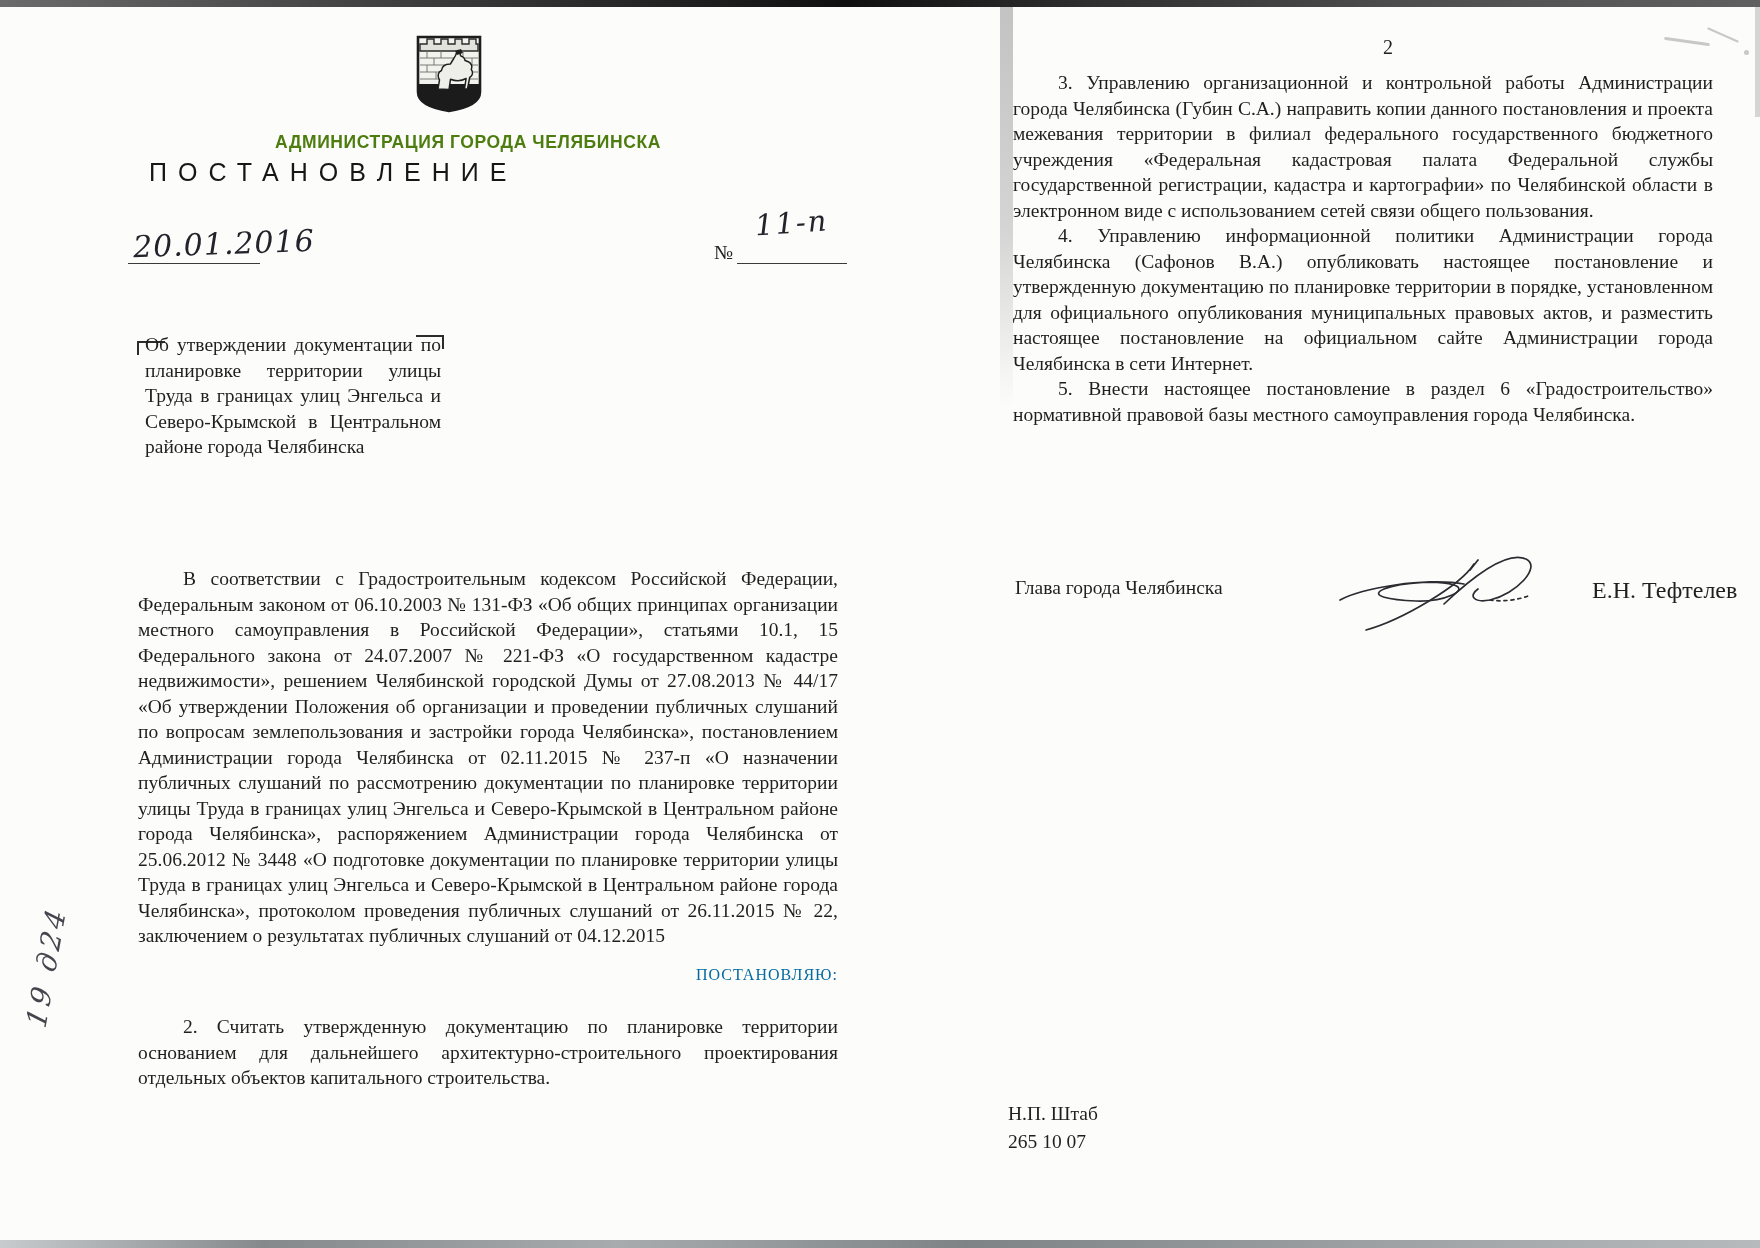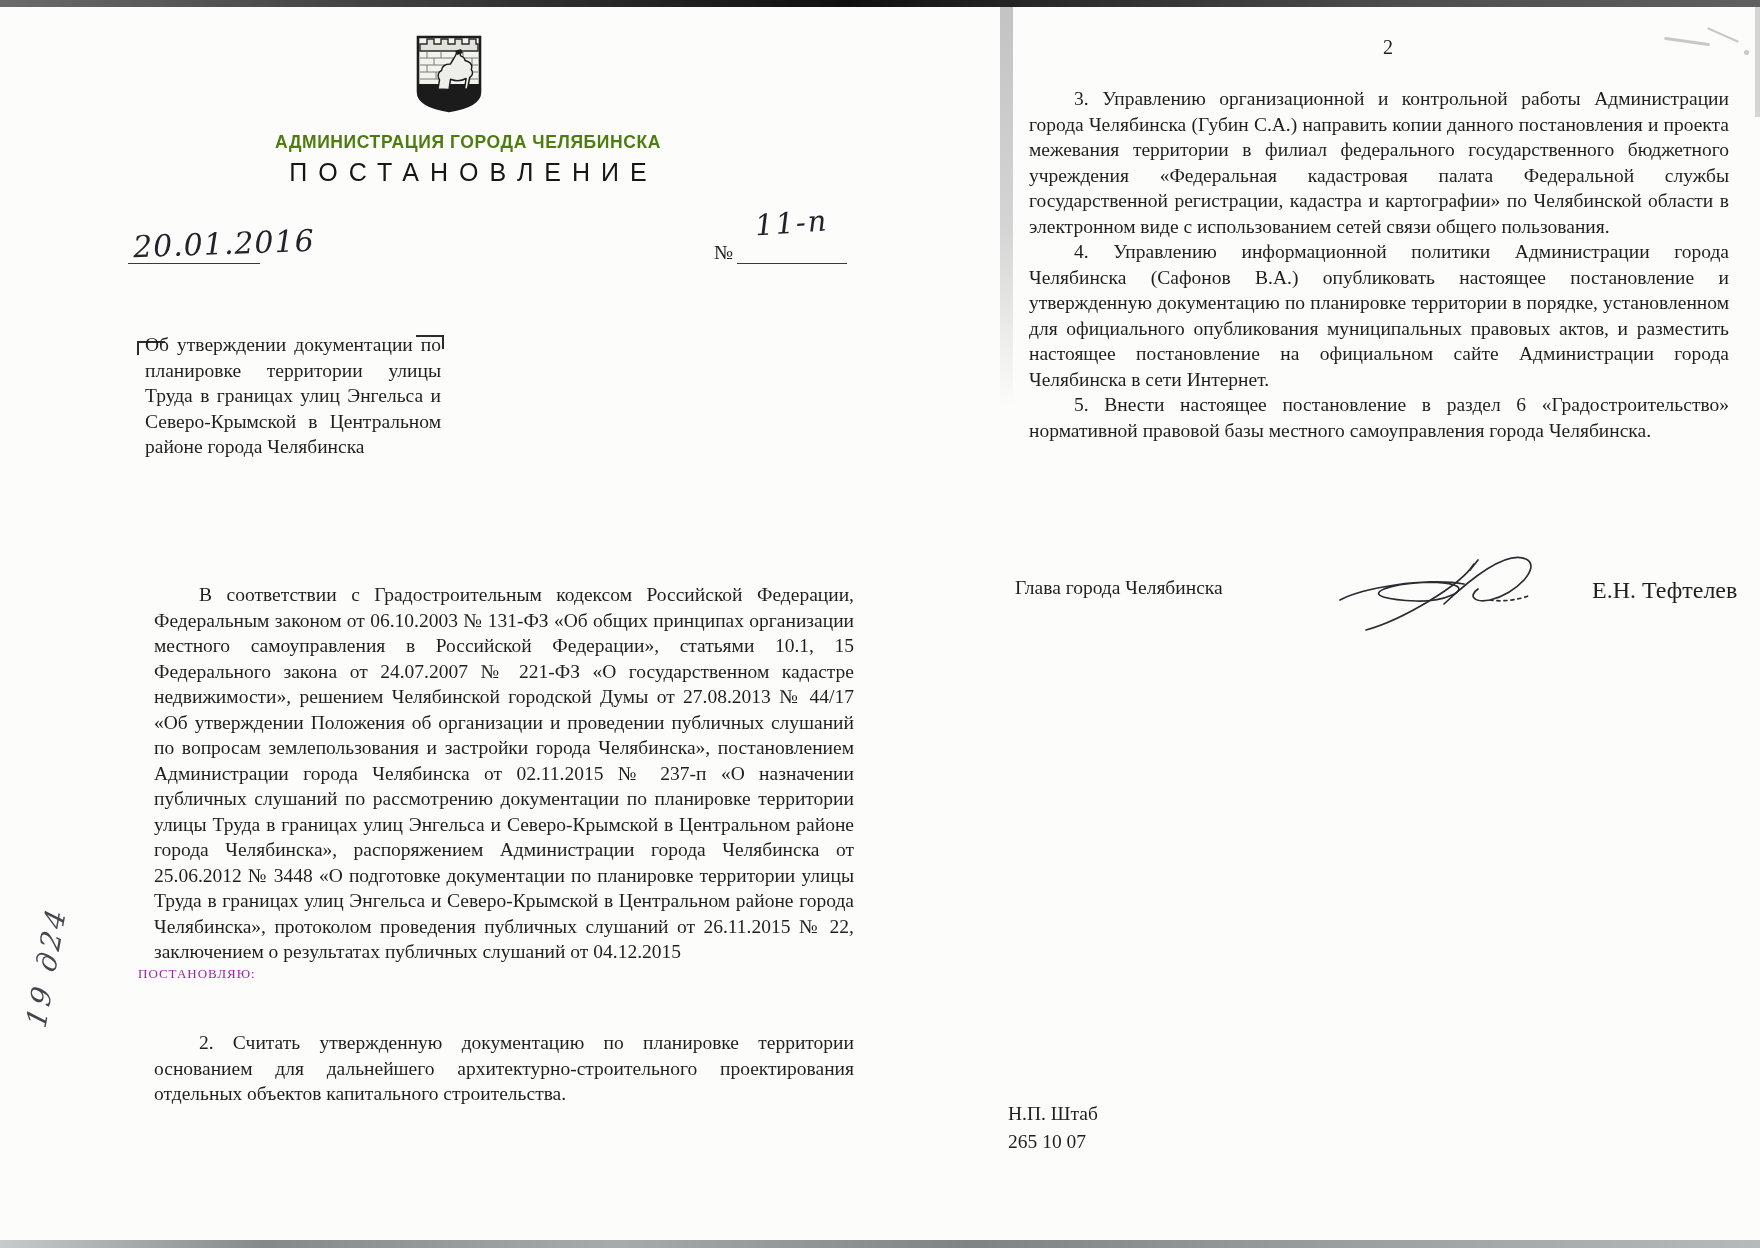--- a/index.html
+++ b/index.html
@@ -15,48 +15,48 @@
     background:linear-gradient(to right,#c7cbcd,#85898b 15%,#a7abad 35%,#7e8486 55%,#9fa3a5 80%,#b7babc);}
   .edge-right{position:absolute;right:0;top:7px;width:5px;height:110px;background:#b5b5b5;opacity:.55;}
   .gap-band{position:absolute;left:1000px;top:7px;width:13px;height:400px;
     background:linear-gradient(#c3c3c3,#d4d4d4 55%,rgba(230,230,230,0));}
   .smudge{position:absolute;background:#8a8a8a;opacity:.45;border-radius:2px;}
   .s1{left:1664px;top:40px;width:46px;height:3px;transform:rotate(8deg);}
   .s2{left:1706px;top:34px;width:34px;height:2px;transform:rotate(24deg);}
   .s3{left:1744px;top:50px;width:5px;height:5px;border-radius:50%;}
 
   
-  .doc-text{font-size:19.5px;line-height:25.5px;text-align:justify;width:700px;margin:16px;}
+  .doc-text{font-size:19.5px;line-height:25.5px;text-align:justify;width:700px;margin:0;}
   .doc-text p{margin:0;text-indent:45px;}
 
   
   .emblem{position:absolute;left:416px;top:35px;width:66px;height:78px;}
   .org-name{position:absolute;left:138px;top:132px;width:660px;text-align:center;
     font-family:"Liberation Sans",sans-serif;font-weight:bold;font-size:17.5px;letter-spacing:.6px;color:#4d7c0f;}
-  .doc-type{position:absolute;left:138px;top:158px;width:660px;text-align:center;
+  .doc-type{position:absolute;left:138px;top:158px;width:660px;text-align:left;
     font-family:"Liberation Sans",sans-serif;font-weight:400;font-size:25px;letter-spacing:11px;color:#161616;text-indent:11px;}
 
   .rule{position:absolute;height:0;border-top:1.5px solid #3a3a3a;}
   .date-rule{left:128px;top:263px;width:132px;}
   .num-rule{left:737px;top:263px;width:110px;}
   .num-label{position:absolute;left:714px;top:241px;font-size:20px;color:#222;}
   .hand{font-style:italic;color:#23232c;font-family:"DejaVu Serif",serif;}
   .hw-date{position:absolute;left:133px;top:226px;font-size:30px;letter-spacing:1px;transform:rotate(-2deg);}
   .hw-num{position:absolute;left:755px;top:206px;font-size:29px;letter-spacing:2px;transform:rotate(-4deg);}
 
   
   .corner{position:absolute;width:26px;height:12px;}
   .corner-tl{left:137px;top:341px;border-top:2px solid #2c2c2c;border-left:2px solid #2c2c2c;}
   .corner-tr{left:416px;top:335px;border-top:2px solid #2c2c2c;border-right:2px solid #2c2c2c;}
   .subject{position:absolute;left:145px;top:332px;width:296px;
     font-size:19.5px;line-height:25.5px;text-align:justify;margin:0;}
 
   .preamble{position:absolute;left:138px;top:566px;}
-  .resolve-heading{position:absolute;left:138px;top:966px;width:700px;text-align:left;
-    font-size:13px;letter-spacing:1px;color:#a21caf;}
+  .resolve-heading{position:absolute;left:138px;top:966px;width:700px;text-align:right;
+    font-size:16px;letter-spacing:1px;color:#0369a1;}
   .items-p1{position:absolute;left:138px;top:1014px;}
 
   
   .margin-note{position:absolute;left:20px;top:1022px;transform:rotate(-80deg) skewX(-6deg);
     transform-origin:0 0;font-style:italic;font-size:28px;letter-spacing:4px;color:#45454e;
     font-family:"DejaVu Serif",serif;white-space:nowrap;}
 
   
   .page-num{position:absolute;left:1013px;top:36px;width:700px;text-align:center;
     font-size:20px;color:#202020;text-indent:50px;}

